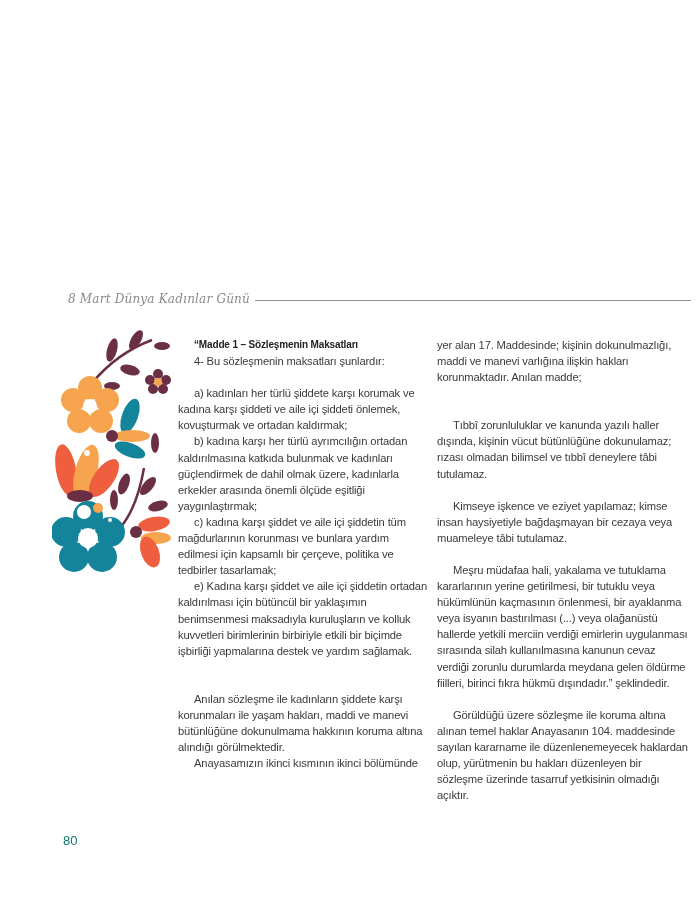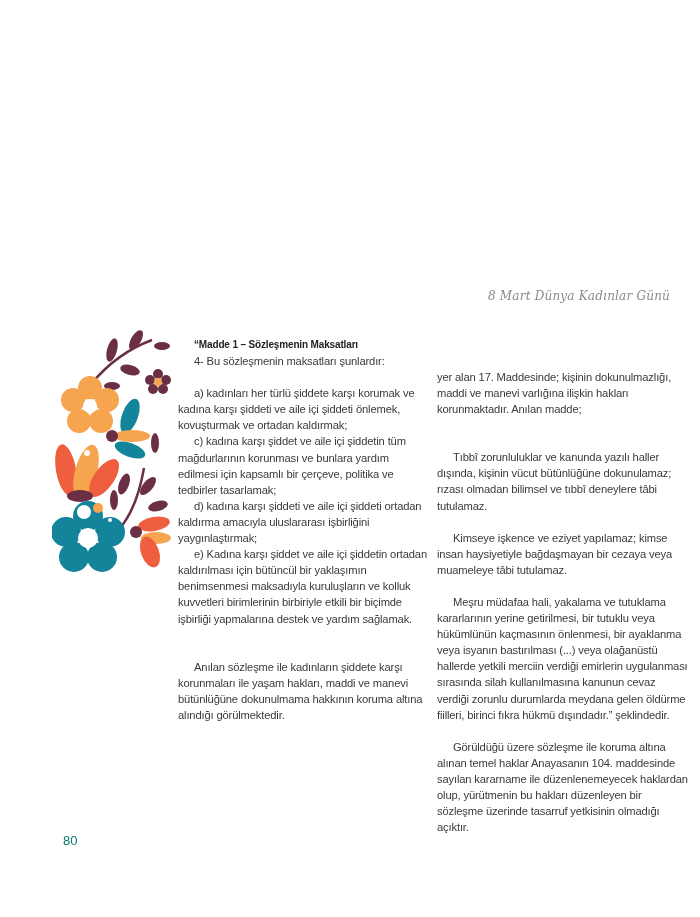--- a/index.html
+++ b/index.html
@@ -1,23 +1,23 @@
 <!DOCTYPE html>
 <html><head>
 <meta charset="utf-8">
 <style>
   html, body { margin:0; padding:0; background:#ffffff; }
   body { width:700px; height:917px; position:relative; overflow:hidden; font-family:"Liberation Sans", sans-serif; color:#3a3a3a; }
-  .header { position:absolute; left:47px; top:289px; width:623px; height:20px; display:flex; align-items:flex-end;flex-direction:column; }
+  .header { position:absolute; left:68px; top:289px; width:623px; height:20px; display:flex; align-items:center; }
   .header-title { font-family:"DejaVu Serif", serif; font-style:italic; font-size:12px; color:#8a8a8a; white-space:nowrap; letter-spacing:0.2px; }
   .header-rule { flex:1; height:1px; background:#8f8f8f; margin-left:5px; margin-top:2px; }
   .floral { position:absolute; left:52px; top:328px; width:120px; height:250px; }
   .col { position:absolute; top:337px; font-size:11.2px; line-height:16.1px; letter-spacing:-0.15px; }
   .col-left { left:178px; width:250px; }
-  .col-right { left:437px; width:252px;margin-top:32px; }
+  .col-right { left:437px; width:252px; }
   .col p { margin:0; }
   .ind { text-indent:16px; }
   .gap { height:16px; }
   .bold { font-weight:bold; color:#222; font-size:10px; }
   .page-number { position:absolute; left:63px; top:833px; font-size:13px; color:#0f766e; }
 </style>
 </head>
 <body>
 
 <div class="header">
@@ -87,26 +87,27 @@
   <ellipse cx="104" cy="210" rx="15" ry="6" fill="#f7a44f"></ellipse>
   <ellipse cx="98" cy="224" rx="9" ry="16" fill="#ee5e3f" transform="rotate(-20 98 224)"></ellipse>
   <circle cx="84" cy="204" r="6" fill="#6a2f45"></circle>
 </svg>
 
 <div class="col col-left">
   <p class="bold ind">“Madde 1 – Sözleşmenin Maksatları</p>
   <p class="ind">4- Bu sözleşmenin maksatları şunlardır:</p>
   <div class="gap"></div>
   <p class="ind">a) kadınları her türlü şiddete karşı korumak ve kadına karşı şiddeti ve aile içi şiddeti önlemek, kovuşturmak ve ortadan kaldırmak;</p>
+  <p class="ind">b) kadına karşı her türlü ayrımcılığın ortadan kaldırılmasına katkıda bulunmak ve kadınları güçlendirmek de dahil olmak üzere, kadınlarla erkekler arasında önemli ölçüde eşitliği yaygınlaştırmak;</p>
   <p class="ind">c) kadına karşı şiddet ve aile içi şiddetin tüm mağdurlarının korunması ve bunlara yardım edilmesi için kapsamlı bir çerçeve, politika ve tedbirler tasarlamak;</p>
-  <p class="ind">d) kadına karşı şiddeti ve aile içi şiddeti ortadan kaldırma amacıyla uluslararası işbirliğini yaygınlaştırmak;</p>
   <p class="ind">e) Kadına karşı şiddet ve aile içi şiddetin ortadan kaldırılması için bütüncül bir yaklaşımın benimsenmesi maksadıyla kuruluşların ve kolluk kuvvetleri birimlerinin birbiriyle etkili bir biçimde işbirliği yapmalarına destek ve yardım sağlamak.</p>
   <div class="gap"></div>
   <div class="gap"></div>
   <p class="ind">Anılan sözleşme ile kadınların şiddete karşı korunmaları ile yaşam hakları, maddi ve manevi bütünlüğüne dokunulmama hakkının koruma altına alındığı görülmektedir.</p>
+  <p class="ind">Anayasamızın ikinci kısmının ikinci bölümünde</p>
 </div>
 
 <div class="col col-right">
   <p>yer alan 17. Maddesinde; kişinin dokunulmazlığı, maddi ve manevi varlığına ilişkin hakları korunmaktadır. Anılan madde;</p>
   <div class="gap"></div>
   <div class="gap"></div>
   <p class="ind">Tıbbî zorunluluklar ve kanunda yazılı haller dışında, kişinin vücut bütünlüğüne dokunulamaz; rızası olmadan bilimsel ve tıbbî deneylere tâbi tutulamaz.</p>
   <div class="gap"></div>
   <p class="ind">Kimseye işkence ve eziyet yapılamaz; kimse insan haysiyetiyle bağdaşmayan bir cezaya veya muameleye tâbi tutulamaz.</p>
   <div class="gap"></div>

